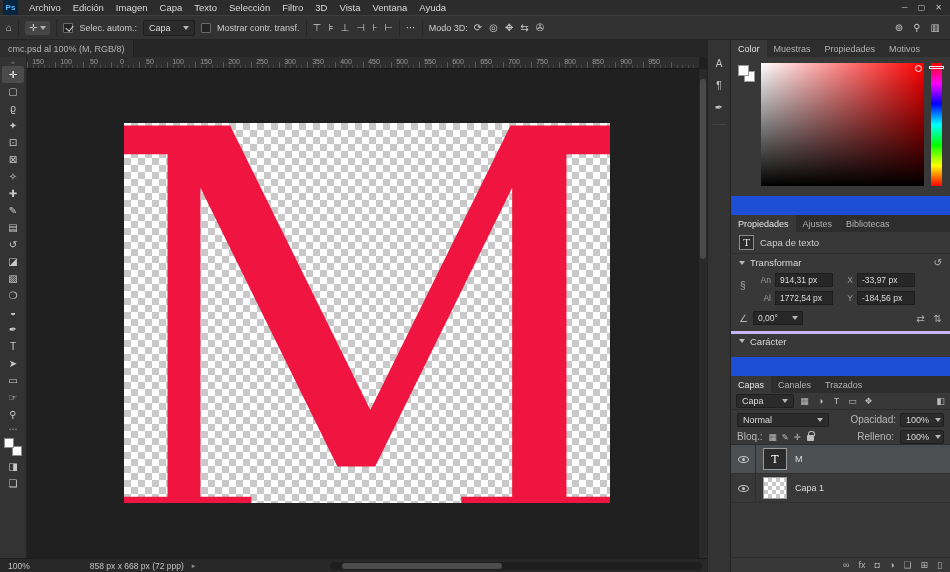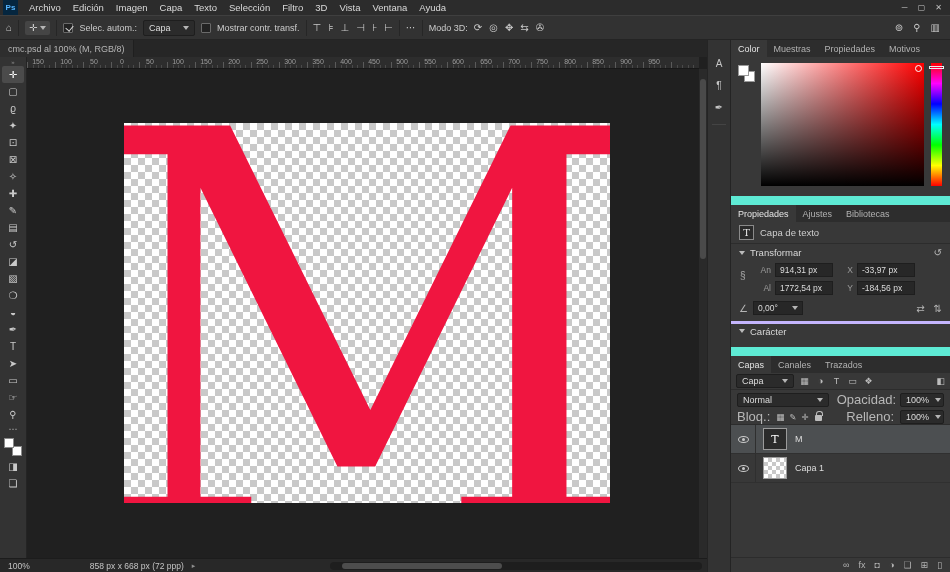--- a/index.html
+++ b/index.html
@@ -76,21 +76,21 @@
   .vscroll { position:absolute; right:0; top:12px; bottom:0; width:8px; background:#2a2a2a; }
   .vscroll .sthumb { position:absolute; left:1px; right:1px; top:10px; height:180px; background:#4a4a4a; border-radius:3px; }
 
   
   .dock-strip { width:24px; background:#333333; border-left:1px solid #242424; border-right:1px solid #242424;
                 display:flex; flex-direction:column; align-items:center; padding-top:18px; gap:11px; flex:0 0 auto; }
   .dock-icon { font-size:10px; color:#c5c5c5; }
   .dock-div { width:14px; height:1px; background:#444444; }
 
   
-  .right-col { width:219px; background:#5eead4; display:flex; flex-direction:column; gap:9px; flex:0 0 auto; }
+  .right-col { width:219px; background:#1d4ed8; display:flex; flex-direction:column; gap:19px; flex:0 0 auto; }
   .panel { background:#383838; }
   .panel-tabs { height:17px; background:#2d2d2d; display:flex; align-items:stretch; flex:0 0 auto; }
   .panel-tab { display:flex; align-items:center; padding:0 7px; font-size:9px; color:#b2b2b2; }
   .panel-tab.active { background:#383838; color:#e4e4e4; }
 
   .color-panel { height:156px; display:flex; flex-direction:column; overflow:hidden; }
   .color-body { flex:1; position:relative; }
   .mini-swatch { position:absolute; width:11px; height:11px; background:#fff; border:1px solid #999; }
   .mini-swatch.fg { left:7px; top:8px; z-index:2; }
   .mini-swatch.bg { left:13px; top:14px; }
@@ -119,21 +119,21 @@
   .flip-icons { margin-left:auto; display:flex; gap:9px; color:#b5b5b5; font-size:10px; }
   .char-head { border-top:3px solid #c4b5fd; margin-top:4px; }
 
   .layers-panel { flex:1; display:flex; flex-direction:column; min-height:0; }
   .filter-row { height:17px; display:flex; align-items:center; gap:4px; padding:0 5px; border-bottom:1px solid #2c2c2c; flex:0 0 auto; }
   .filter-dd { width:58px; height:14px; }
   .f-icon { font-size:9px; color:#bdbdbd; width:13px; text-align:center; }
   .filter-toggle { margin-left:auto; font-size:9px; color:#bdbdbd; }
   .blend-row { height:19px; display:flex; align-items:center; gap:4px; padding:0 6px; flex:0 0 auto; }
   .blend-dd { width:92px; height:14px; }
-  .small-label { font-size:13px; color:#b8b8b8; }
+  .small-label { font-size:10px; color:#b8b8b8; }
   .opacity-dd { width:44px; height:14px; }
   .push { margin-left:auto; }
   .lock-row { height:16px; display:flex; align-items:center; gap:6px; padding:0 6px; border-bottom:1px solid #2c2c2c; flex:0 0 auto; }
   .lock-icon { font-size:8.5px; color:#bdbdbd; }
   .padlock { width:7px; height:6px; background:#bdbdbd; border-radius:1px; position:relative; margin-top:3px; }
   .padlock::before { content:""; position:absolute; top:-4px; left:1px; width:5px; height:4px;
         border:1px solid #bdbdbd; border-bottom:none; border-radius:3px 3px 0 0; }
   .layer-list { flex:1; background:#383838; overflow:hidden; }
   .layer-row { height:29px; display:flex; align-items:center; border-bottom:1px solid #303030; }
   .layer-row.selected { background:#4c4f51; }

